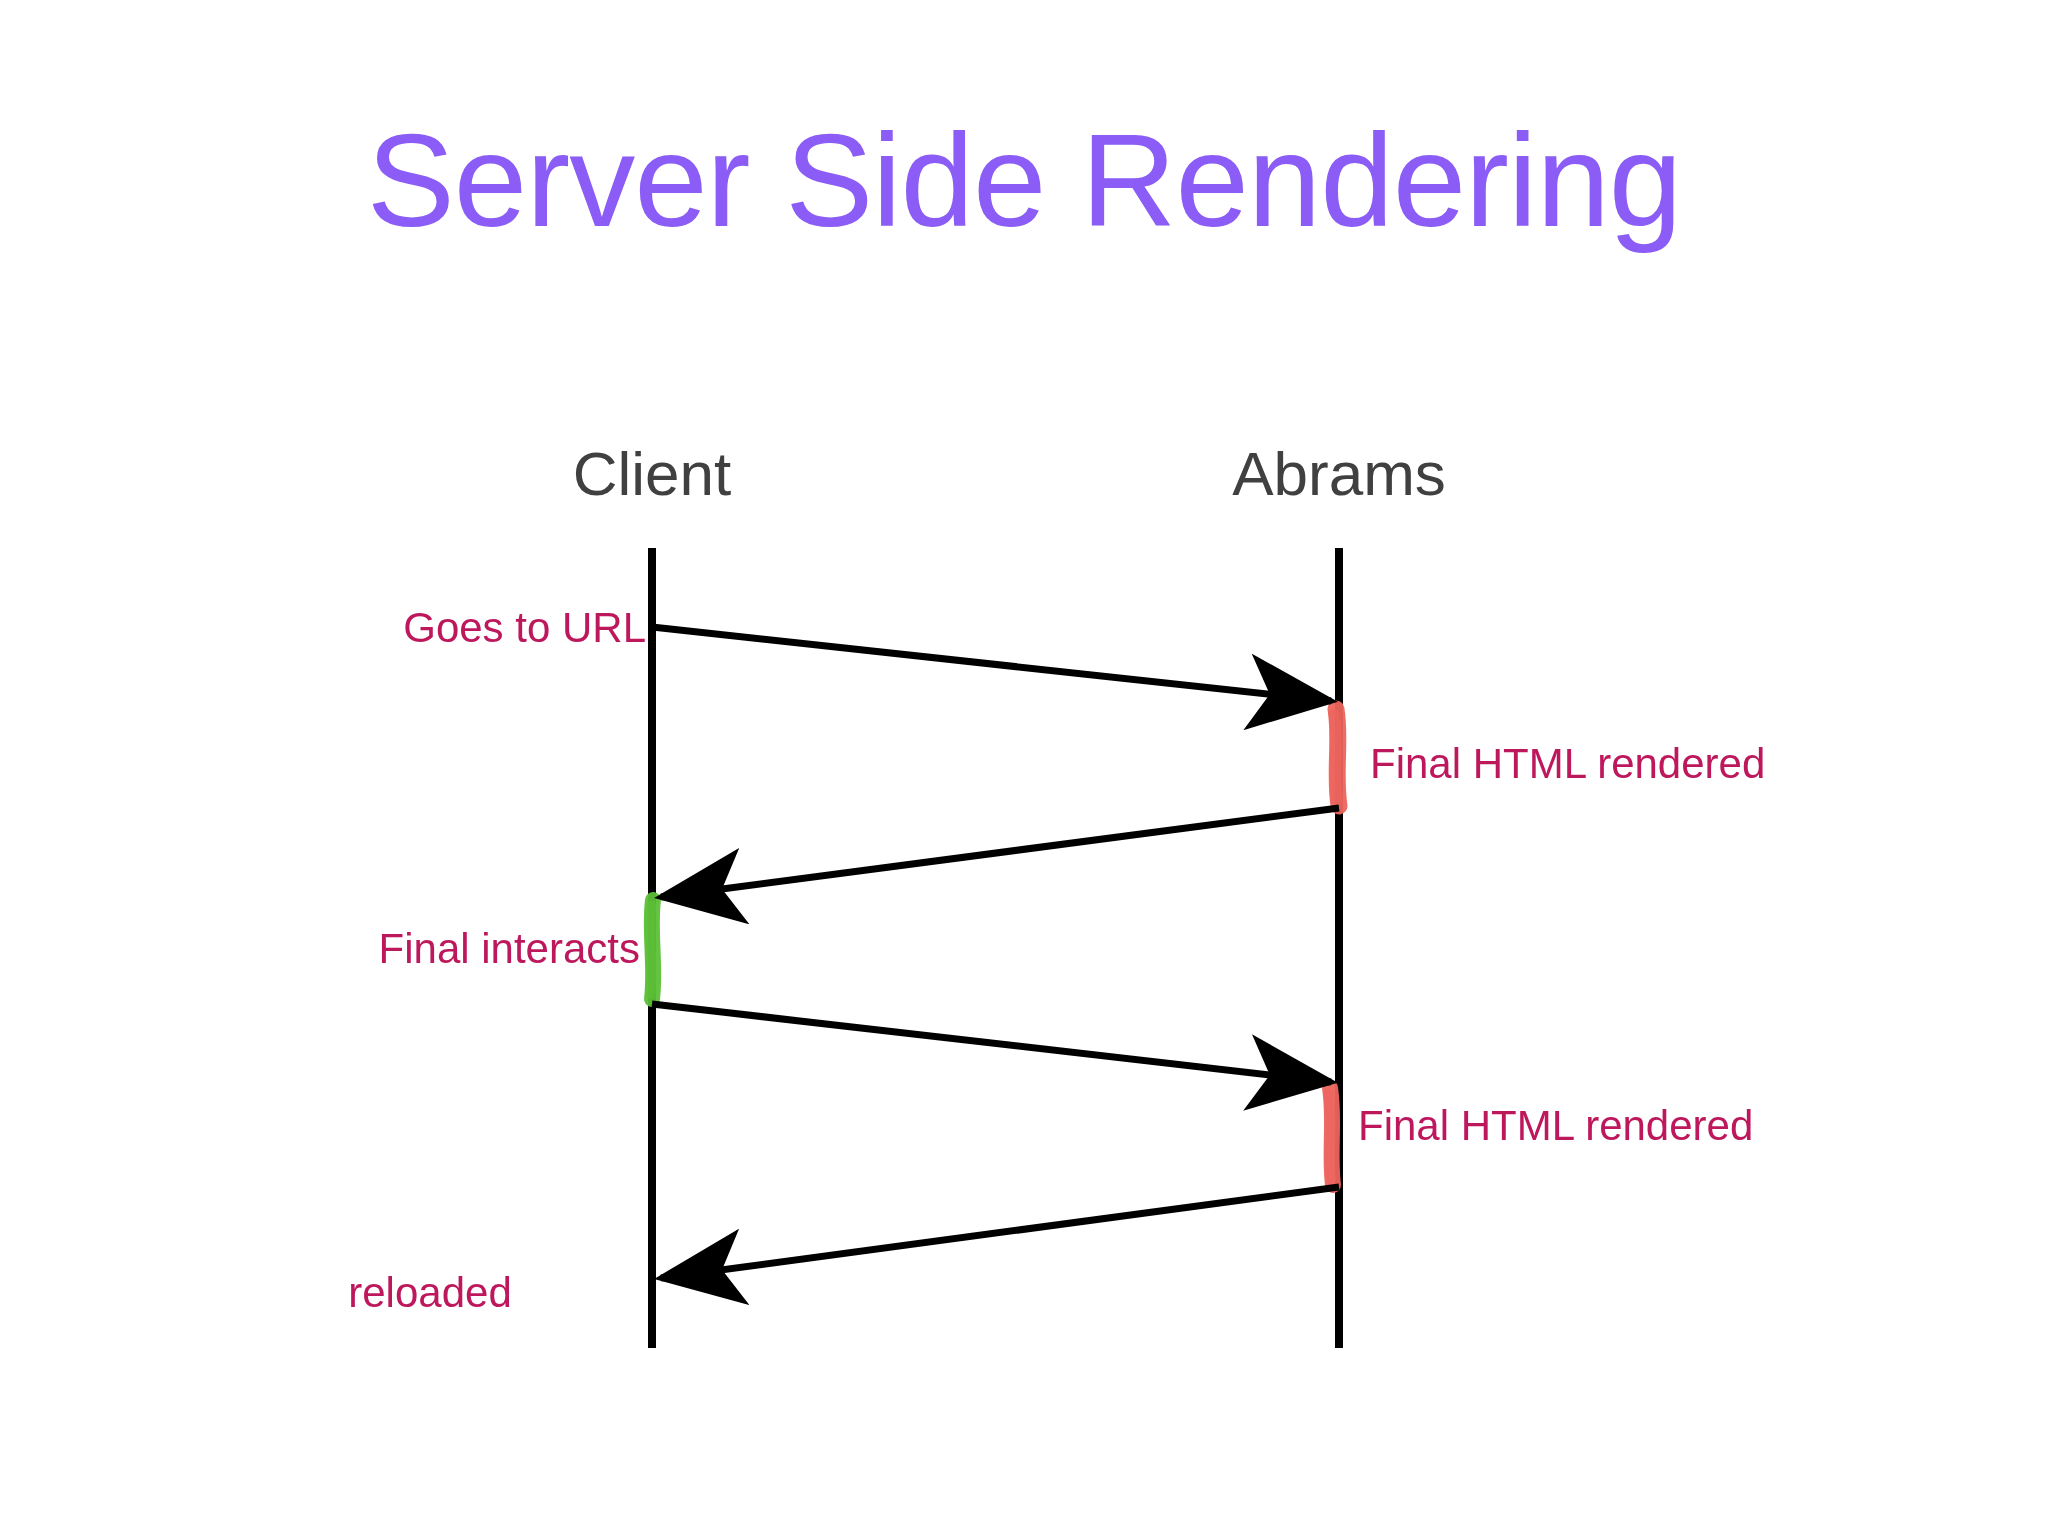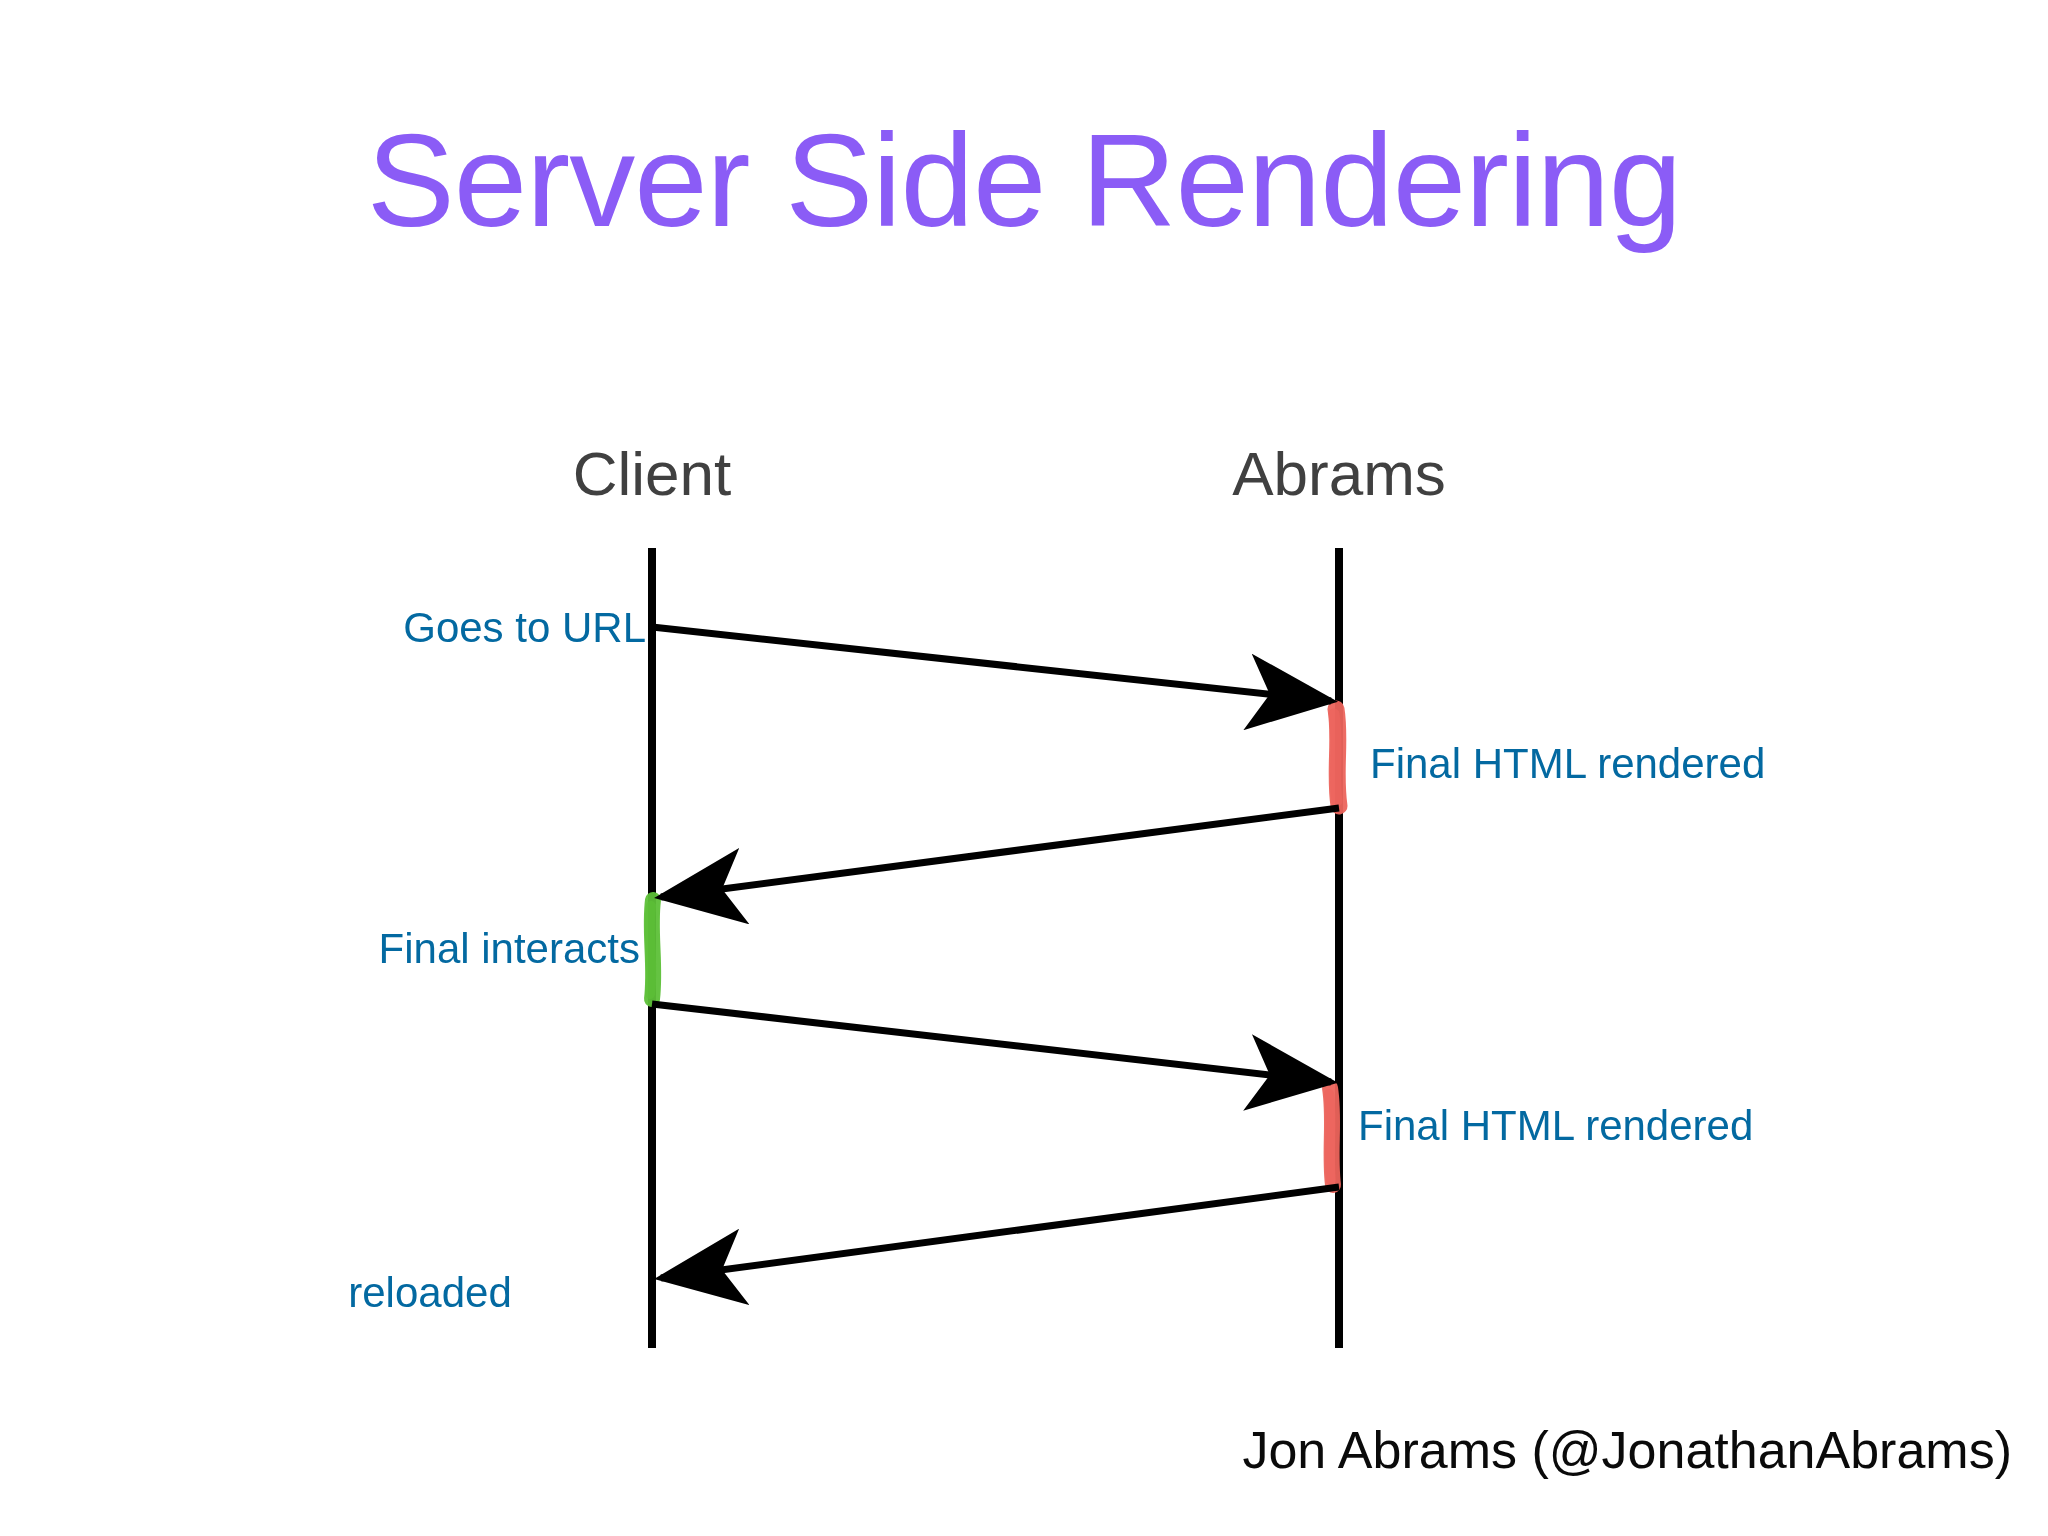--- a/index.html
+++ b/index.html
@@ -67,21 +67,21 @@
   }
   #participant-client { left: 652px; top: 443px; }
   #participant-server { left: 1339px; top: 443px; }
 
   
   .msg-label {
     position: absolute;
     font-size: 42px;
     font-weight: 300;
     line-height: 1.16;
-    color: #0369a1;
+    color: #be185d;
     white-space: nowrap;
   }
   .msg-label.right-of-line {
     
   }
   .msg-label.left-of-line {
     text-align: right;
     transform: translateX(-100%);
   }
   .msg-label.two-line {
@@ -164,15 +164,14 @@
 
   <div class="msg-label left-of-line" id="label-user-interacts">Final interacts</div>
 
   <div class="msg-label right-of-line" id="label-final-html-2">Final HTML rendered</div>
 
   <div class="msg-label two-line" id="label-reload">
     <br>
     <span>reloaded</span>
   </div>
 
-  <div class="credit">Jon Abrams (@JonathanAbrams)</div>
 
 </div>
 
 </body></html>

